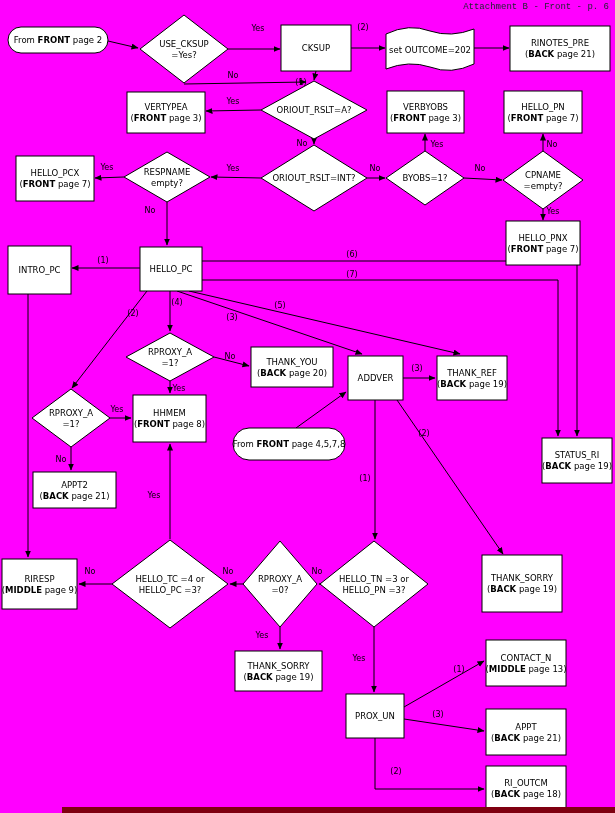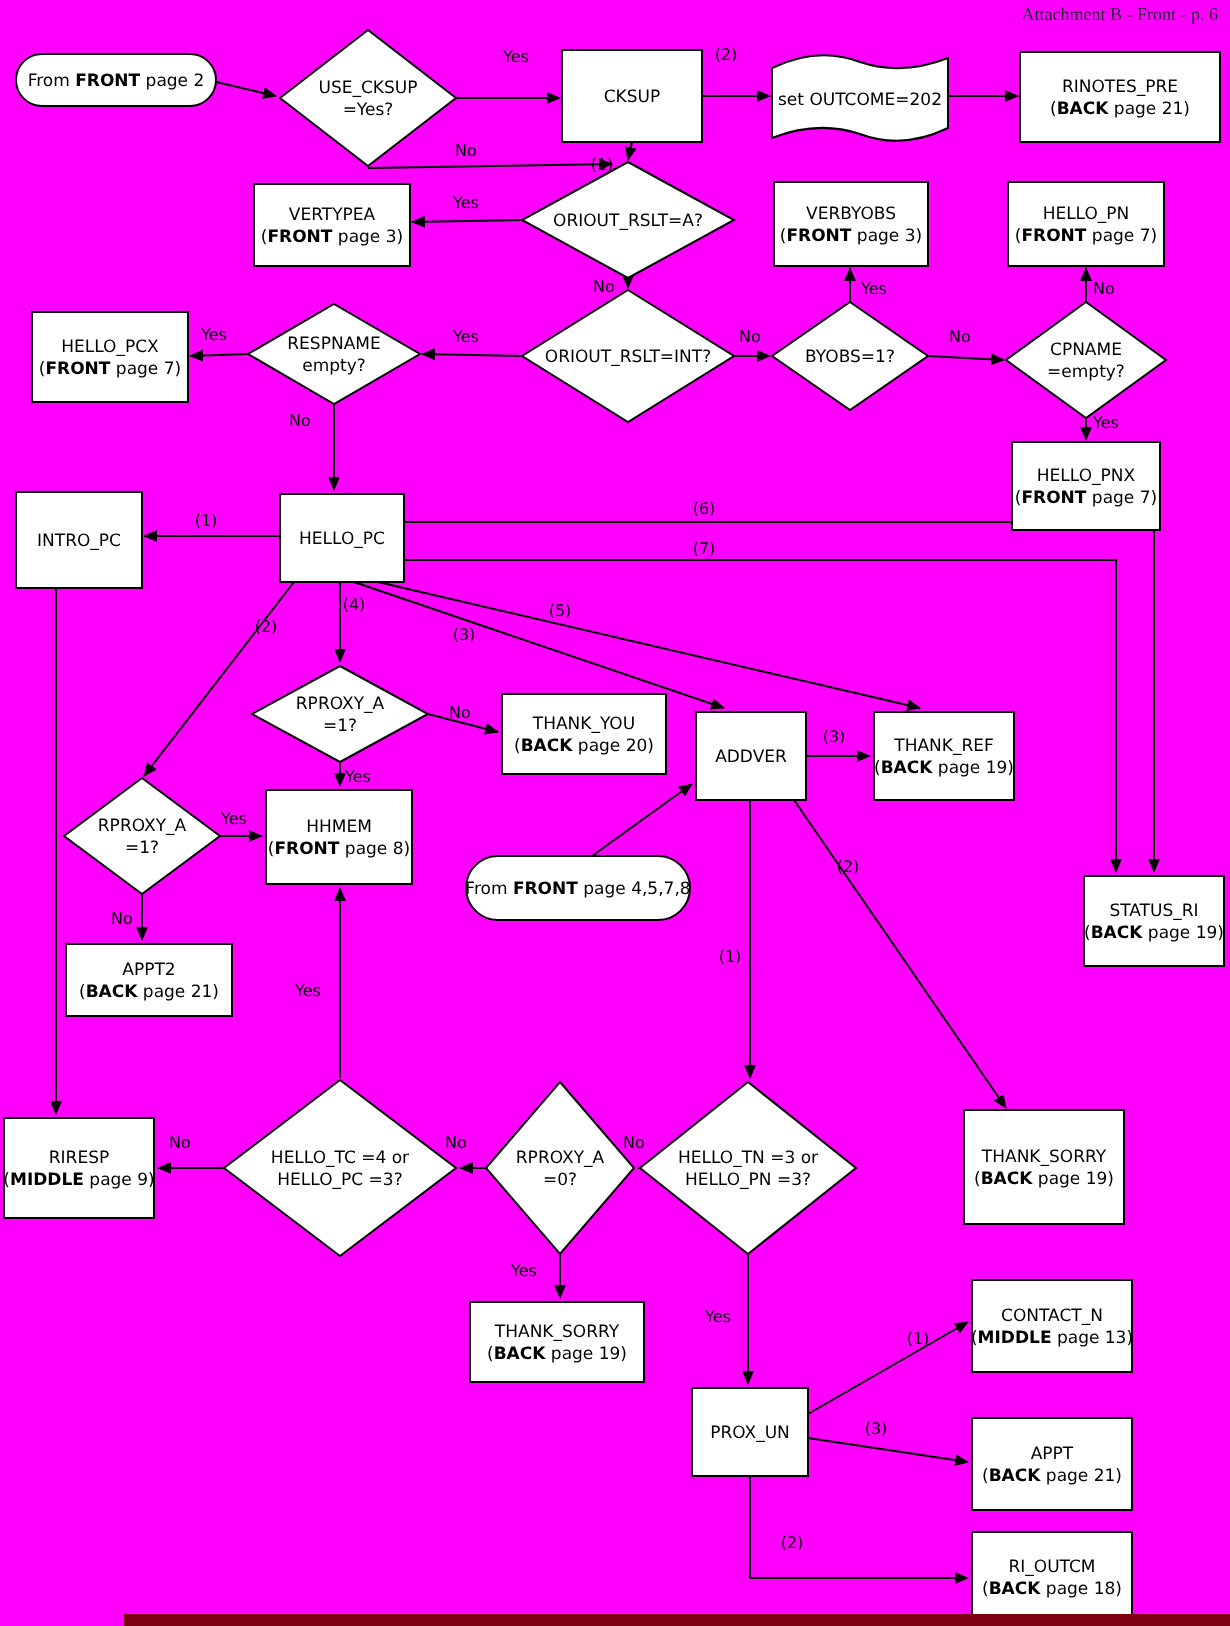--- a/index.html
+++ b/index.html
@@ -6,21 +6,21 @@
   .screen {
     position:relative;
     width:615px; height:813px;
     background:#FF00FF;
     overflow:hidden;
     font-family:"DejaVu Sans", sans-serif;
   }
   .hdr {
     position:absolute; top:2px; right:6px;
     font-size:9px; color:#222233;
-    font-family:Liberation Serif, serif;
+    font-family:Liberation Mono, monospace;
   }
   svg.flow { position:absolute; left:0; top:0; }
   .shape  { fill:#ffffff; stroke:#000000; stroke-width:1; }
   .edge   { fill:none; stroke:#000000; stroke-width:1; }
   .ntext  { font:8.5px "DejaVu Sans", sans-serif; text-anchor:middle; fill:#000; }
   .b      { font-weight:bold; }
   .elabel { font:8px "DejaVu Sans", sans-serif; text-anchor:middle; fill:#000; }
   .bottom-bar {
     position:absolute; left:62px; right:0; bottom:0; height:6px;
     background:#7F0010;

